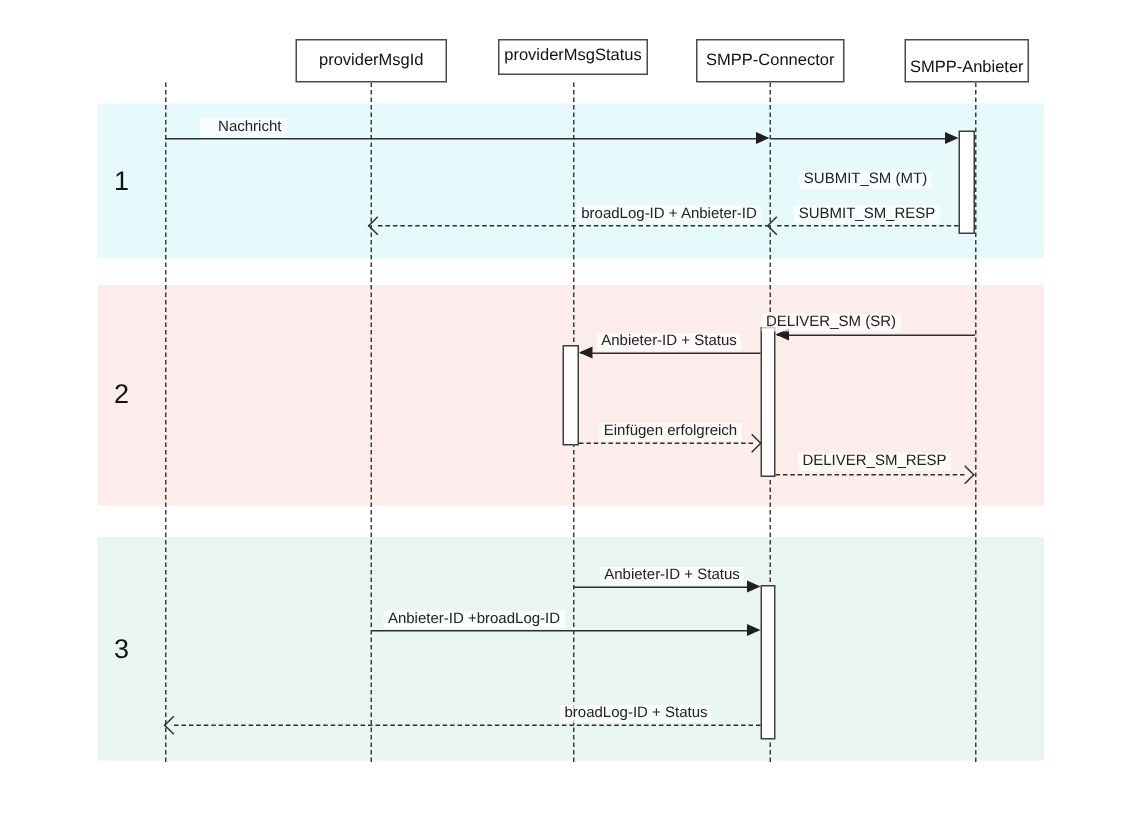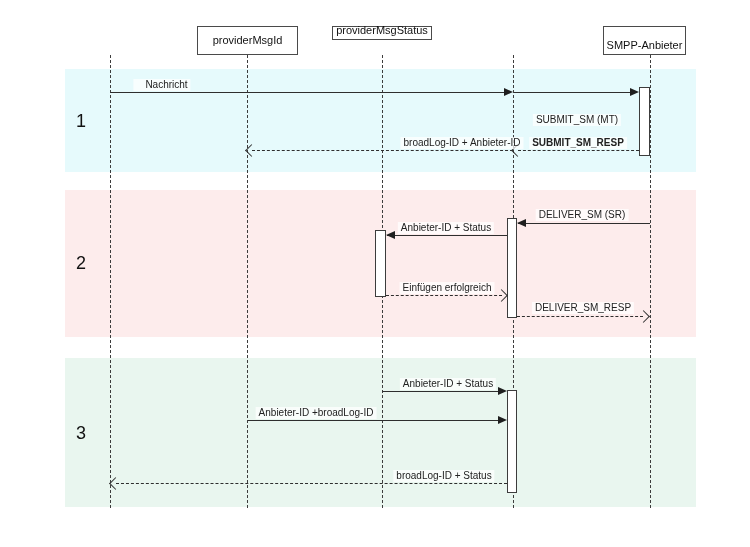--- a/index.html
+++ b/index.html
@@ -49,51 +49,54 @@
 
   <div class="lifeline" style="left:110px;"></div>
   <div class="lifeline" style="left:247px;"></div>
   <div class="lifeline" style="left:382px;"></div>
   <div class="lifeline" style="left:513px;"></div>
   <div class="lifeline" style="left:650px;"></div>
 
   <div class="actor" style="left:197px;top:26px;width:101px;height:29px;">
     <span>providerMsgId</span>
   </div>
-  <div class="actor" style="left:332px;top:26px;width:100px;height:14px;align-items:flex-end;">
+  <div class="actor" style="left:332px;top:26px;width:100px;height:24px;">
     <span>providerMsgStatus</span>
+  </div>
+  <div class="actor" style="left:464px;top:26px;width:99px;height:29px;">
+    <span>SMPP-Connector</span>
   </div>
   <div class="actor" style="left:603px;top:26px;width:83px;height:29px;align-items:flex-end;">
     <span>SMPP-Anbieter</span>
   </div>
 
   <div class="act-bar" style="left:639px;top:87px;width:11px;height:69px;"></div>
   <div class="act-bar" style="left:507px;top:218px;width:10px;height:100px;"></div>
   <div class="act-bar" style="left:375px;top:230px;width:11px;height:67px;"></div>
   <div class="act-bar" style="left:507px;top:390px;width:10px;height:103px;"></div>
 
   <div class="mline" style="left:110px;top:92px;width:395px;"></div>
   <div class="head-filled-right" style="left:504px;top:88px;"></div>
   <div class="mlabel" style="left:162px;top:79px;padding-left:12px;">Nachricht</div>
 
   <div class="mline" style="left:514px;top:92px;width:117px;"></div>
   <div class="head-filled-right" style="left:630px;top:88px;"></div>
   <div class="mlabel" style="left:577px;top:79px;margin-top:35px;">SUBMIT_SM (MT)</div>
 
   <div class="mline dashed" style="left:518px;top:150px;width:121px;"></div>
   <div class="head-open-left" style="left:513px;top:146px;"></div>
-  <div class="mlabel" style="left:578px;top:137px;font-weight:bold;">SUBMIT_SM_RESP</div>
+  <div class="mlabel" style="left:578px;top:137px;">SUBMIT_SM_RESP</div>
 
   <div class="mline dashed" style="left:252px;top:150px;width:261px;"></div>
   <div class="head-open-left" style="left:247px;top:146px;"></div>
-  <div class="mlabel" style="left:462px;top:137px;">broadLog-ID + Anbieter-ID</div>
+  <div class="mlabel" style="left:446px;top:137px;">broadLog-ID + Anbieter-ID</div>
 
   <div class="mline" style="left:518px;top:223px;width:132px;"></div>
   <div class="head-filled-left" style="left:517px;top:219px;"></div>
-  <div class="mlabel" style="left:582px;top:209px;">DELIVER_SM (SR)</div>
+  <div class="mlabel" style="left:554px;top:209px;">DELIVER_SM (SR)</div>
 
   <div class="mline" style="left:387px;top:235px;width:120px;"></div>
   <div class="head-filled-left" style="left:386px;top:231px;"></div>
   <div class="mlabel" style="left:446px;top:222px;">Anbieter-ID + Status</div>
 
   <div class="mline dashed" style="left:386px;top:295px;width:116px;"></div>
   <div class="head-open-right" style="left:497px;top:291px;"></div>
   <div class="mlabel" style="left:447px;top:282px;">Einfügen erfolgreich</div>
 
   <div class="mline dashed" style="left:517px;top:316px;width:126px;"></div>
@@ -103,15 +106,15 @@
   <div class="mline" style="left:382px;top:391px;width:116px;"></div>
   <div class="head-filled-right" style="left:498px;top:387px;"></div>
   <div class="mlabel" style="left:448px;top:378px;">Anbieter-ID + Status</div>
 
   <div class="mline" style="left:248px;top:420px;width:250px;"></div>
   <div class="head-filled-right" style="left:498px;top:416px;"></div>
   <div class="mlabel" style="left:316px;top:407px;">Anbieter-ID +broadLog-ID</div>
 
   <div class="mline dashed" style="left:116px;top:483px;width:391px;"></div>
   <div class="head-open-left" style="left:111px;top:479px;"></div>
-  <div class="mlabel" style="left:444px;top:470px;">broadLog-ID + Status</div>
+  <div class="mlabel" style="left:424px;top:470px;">broadLog-ID + Status</div>
 
 </div>
 
 </body></html>

